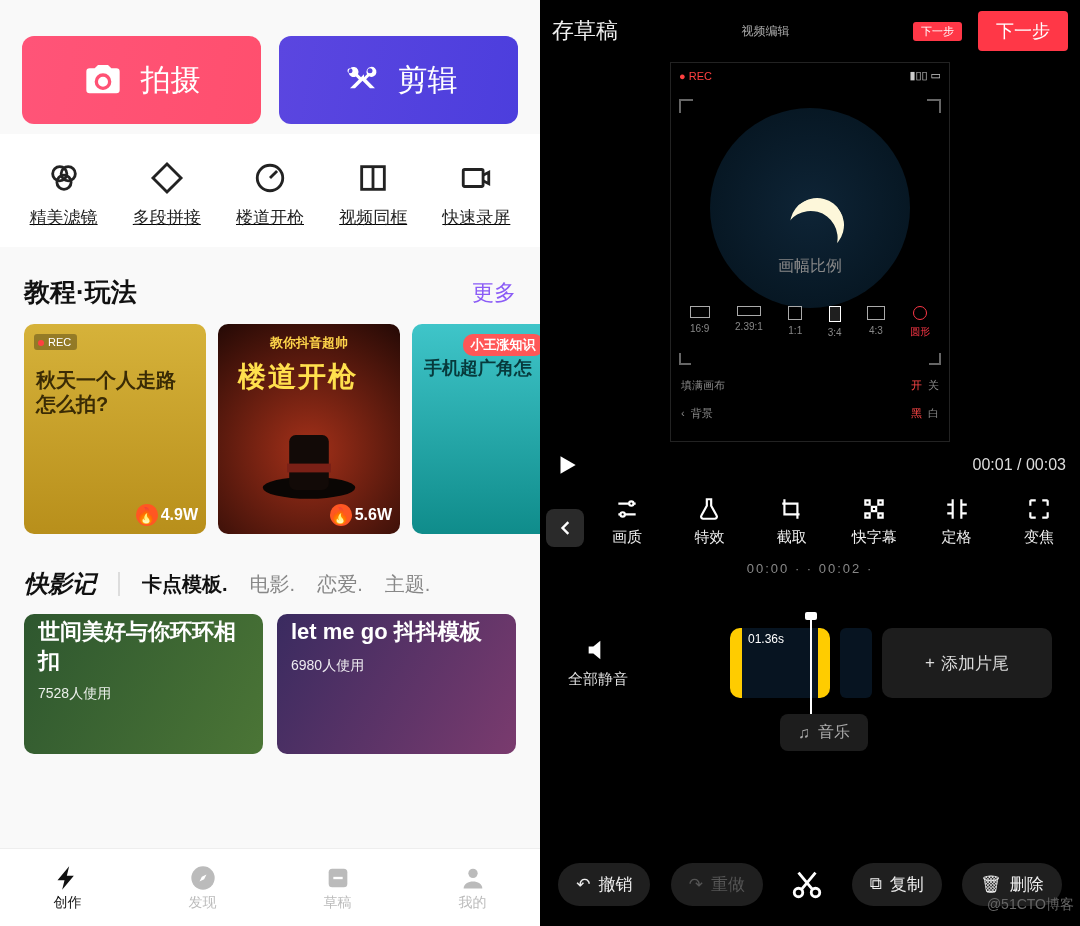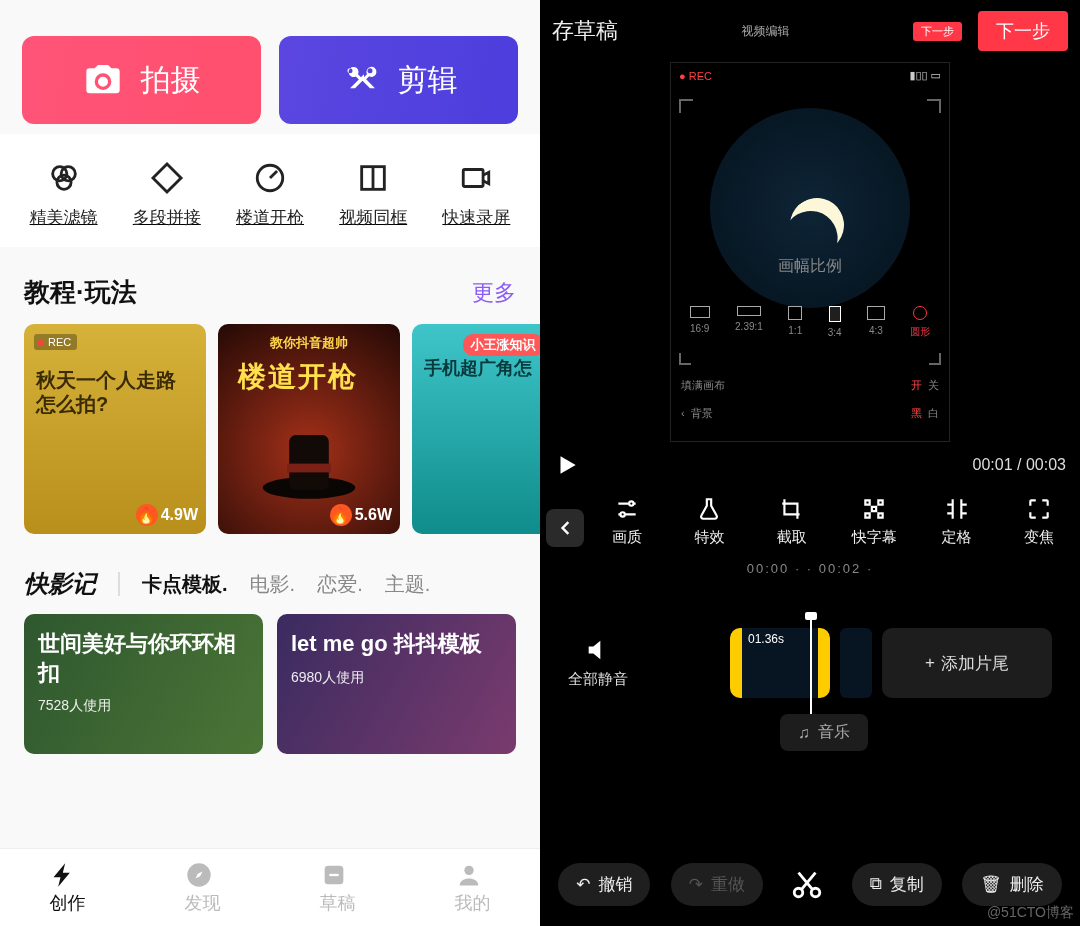--- a/index.html
+++ b/index.html
@@ -36,28 +36,28 @@
 .card3{background:linear-gradient(180deg,#3fc5c9,#0f8c8b);}
 .c2-title{position:absolute;top:34px;left:0;right:0;text-align:left;font-size:28px;font-weight:800;color:#ffe04d;letter-spacing:2px;padding-left:20px;}
 .c2-hat{position:absolute;top:78px;left:50%;transform:translateX(-50%);width:110px;height:110px;}
 
 .cat-row{display:flex;align-items:center;gap:22px;padding:34px 24px 14px;font-size:20px;color:#888;}
 .cat-row .brand{color:#111;font-weight:800;font-style:italic;font-size:24px;}
 .cat-row .sep{width:2px;height:24px;background:#ddd;}
 .cat-row .active{color:#111;font-weight:700;}
 
 .tmpl-row{display:flex;gap:14px;padding:0 24px;}
-.tmpl{flex:1;height:140px;border-radius:10px;padding:16px 14px;color:#fff;position:relative;overflow:hidden;}
+.tmpl{flex:1;height:140px;border-radius:10px;padding:4px 14px;color:#fff;position:relative;overflow:hidden;}
 .tmpl1{background:linear-gradient(120deg,#2e572f,#4b7536);}
 .tmpl2{background:linear-gradient(120deg,#3a2b60,#7a3b6e);}
 .tmpl .t-title{font-size:22px;font-weight:600;line-height:1.3;}
 .tmpl .t-sub{font-size:14px;margin-top:10px;opacity:.9;}
 
 .nav{position:absolute;left:0;right:0;bottom:0;height:78px;background:#fff;display:flex;justify-content:space-around;align-items:center;border-top:1px solid #eee;}
-.nav-item{display:flex;flex-direction:column;align-items:flex-start;gap:2px;font-size:18px;color:#bbb;}
+.nav-item{display:flex;flex-direction:column;align-items:flex-end;gap:2px;font-size:14px;color:#bbb;}
 .nav-item.active{color:#111;}
 .nav-item svg{width:28px;height:28px;fill:currentColor;}
 
 
 .r-top{display:flex;align-items:center;height:62px;padding:0 12px;gap:10px;}
 .r-draft{font-size:22px;color:#eee;}
 .r-next{background:#ff3747;color:#fff;font-size:18px;padding:8px 18px;border-radius:4px;margin-left:auto;}
 .r-next-sm{background:#ff3747;color:#fff;font-size:11px;padding:2px 8px;border-radius:3px;}
 
 .preview{position:relative;margin:0 auto;width:280px;height:380px;border:1px solid #222;}
@@ -103,21 +103,21 @@
 .playhead{position:absolute;left:270px;top:26px;width:2px;height:130px;background:#fff;}
 .playhead::before{content:"";position:absolute;top:-4px;left:-5px;width:12px;height:8px;background:#fff;border-radius:2px;}
 .music-chip{position:absolute;left:270px;top:124px;transform:translateX(-30px);background:#1d1d1d;padding:8px 18px;border-radius:8px;font-size:16px;color:#aaa;display:flex;align-items:center;gap:8px;}
 
 .r-bottom{position:absolute;left:0;right:0;bottom:0;height:84px;display:flex;align-items:center;justify-content:space-around;padding:0 8px;}
 .pill{background:#1f1f1f;border-radius:24px;padding:10px 18px;font-size:17px;color:#eee;display:flex;align-items:center;gap:8px;}
 .pill.dis{color:#555;}
 .scis{width:48px;height:48px;border-radius:50%;display:flex;align-items:center;justify-content:center;}
 .scis svg{width:34px;height:34px;fill:#fff;}
 
-.watermark{position:absolute;right:6px;bottom:4px;font-size:14px;color:#666;}
+.watermark{position:absolute;right:6px;bottom:12px;font-size:14px;color:#666;}
 </style>
 </head>
 <body>
 
 <div class="col-l">
   <div class="top-btns">
     <div class="big-btn btn-shoot">
       <svg viewBox="0 0 24 24">
           <path d="M20 5h-3l-2-2H9L7 5H4a2 2 0 0 0-2 2v11a2 2 0 0 0 2 2h16a2 2 0 0 0 2-2V7a2 2 0 0 0-2-2zm-8 13a5 5 0 1 1 0-10 5 5 0 0 1 0 10zm0-8a3 3 0 1 0 0 6 3 3 0 0 0 0-6z"></path>
         </svg>

